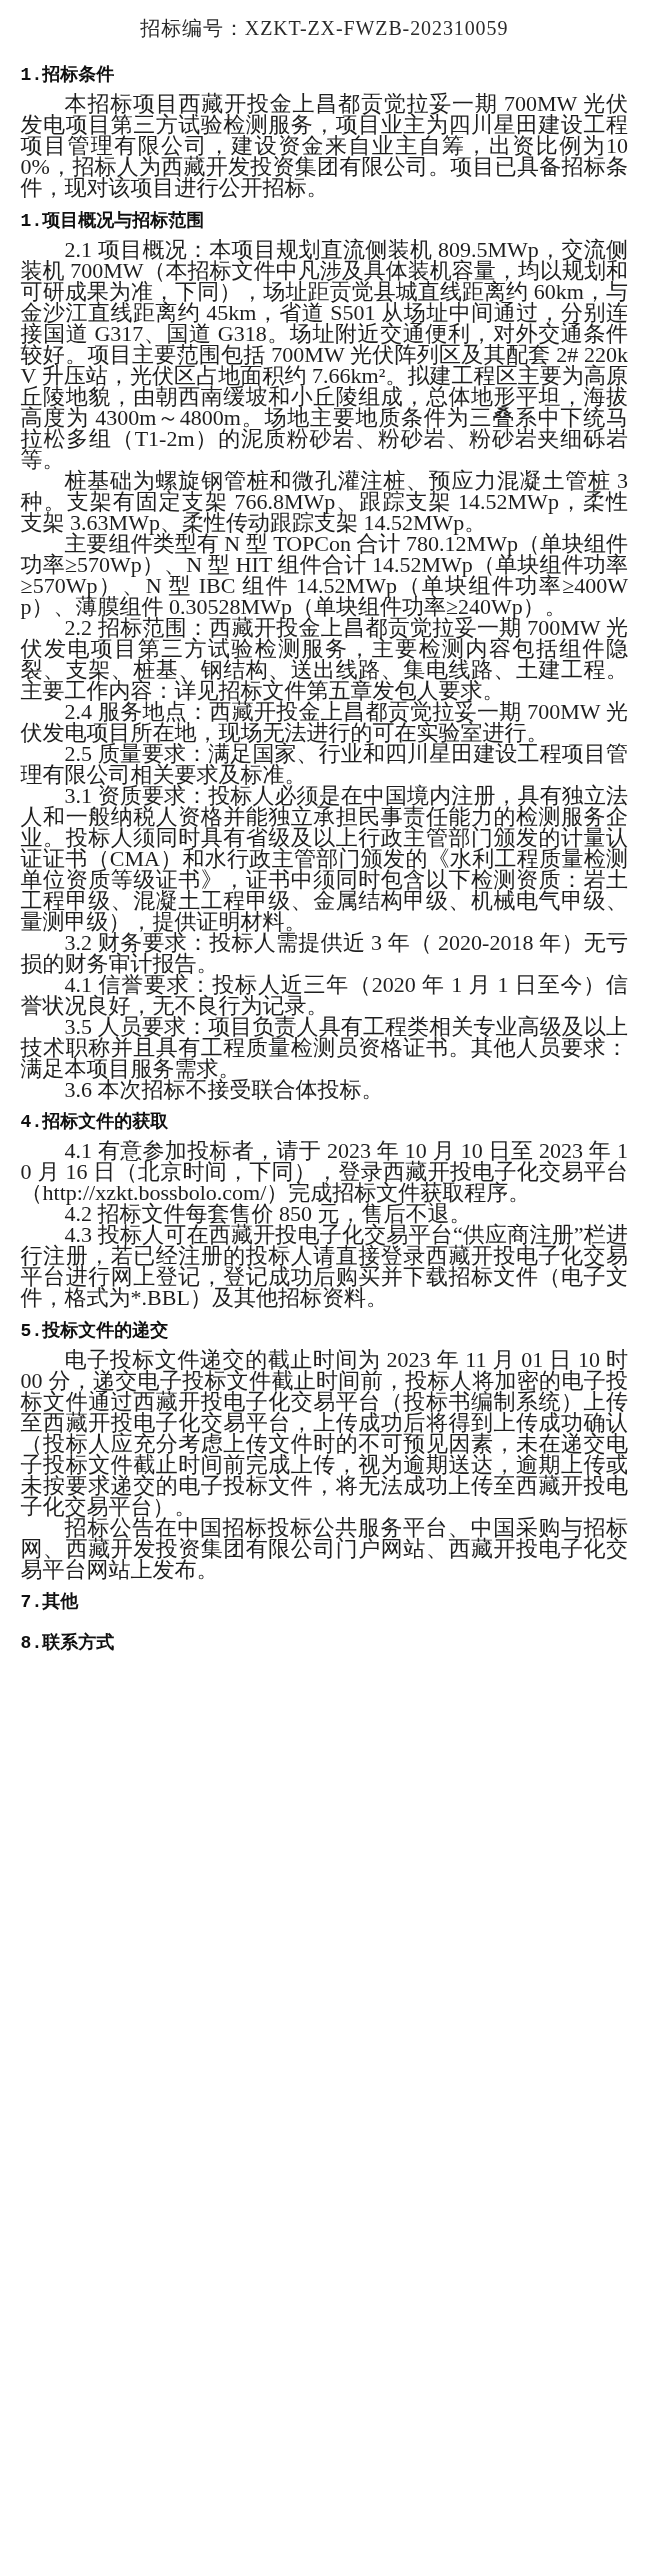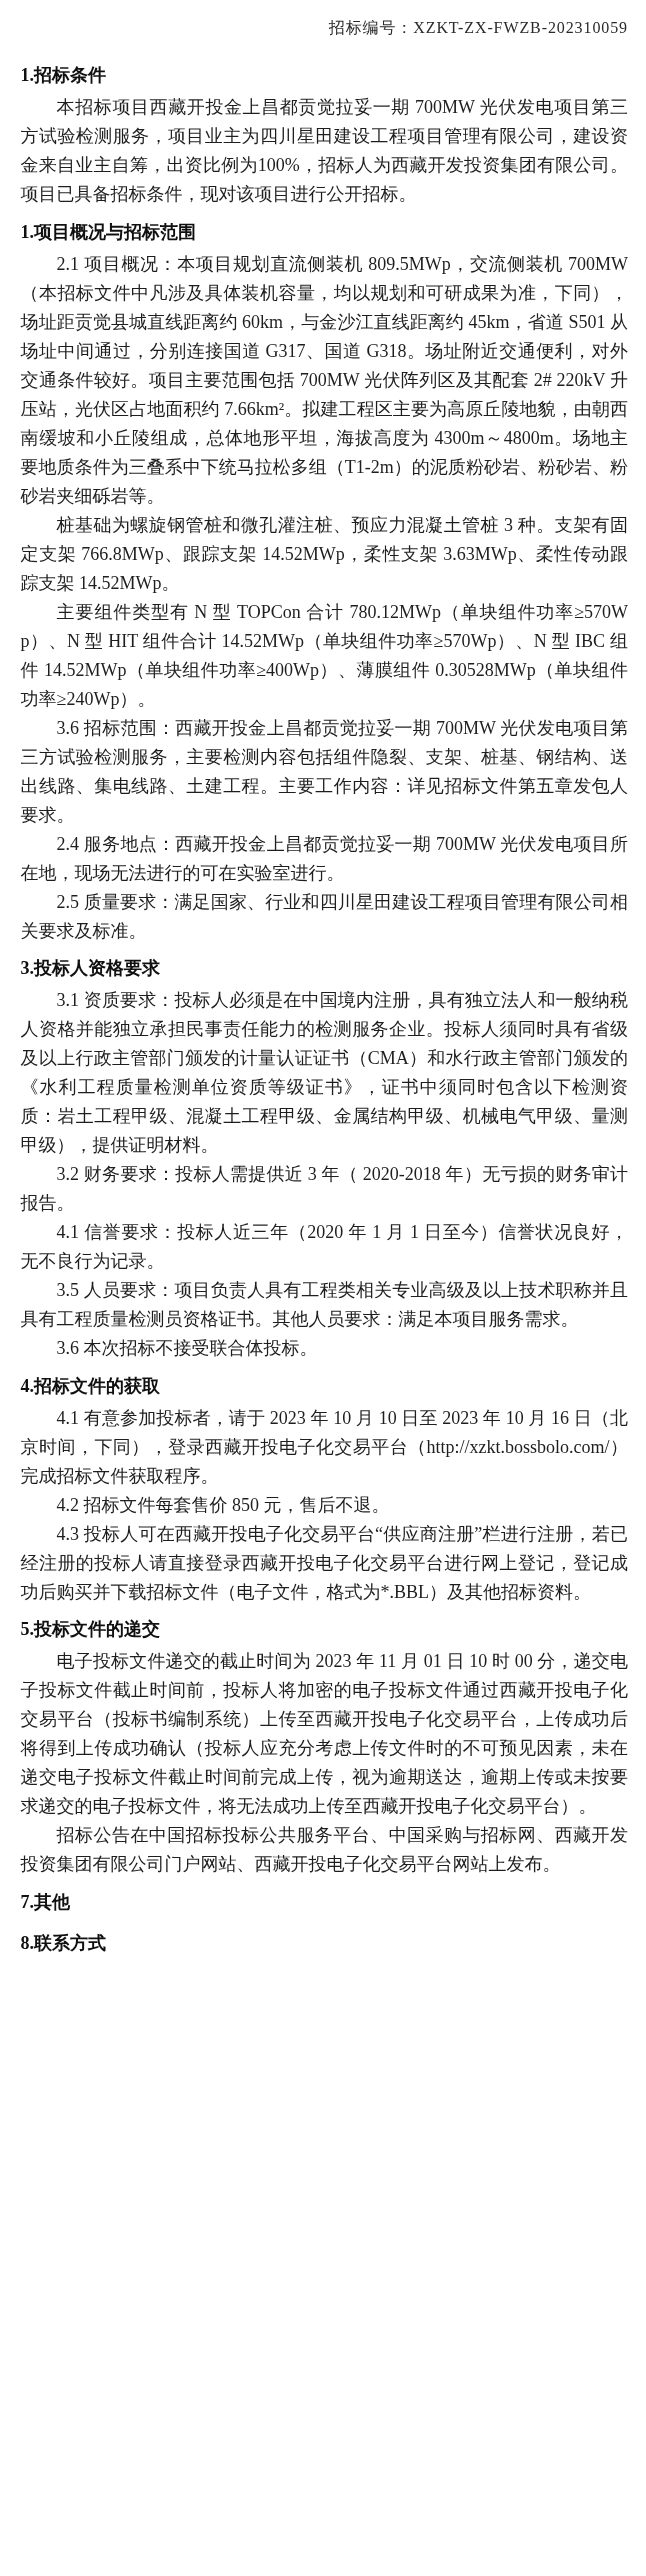--- a/index.html
+++ b/index.html
@@ -8,38 +8,38 @@
     width:647px;
     height:2576px;
     box-sizing:border-box;
     padding:9.4px 19px 0 20.6px;
     background:#ffffff;
     font-family:"Liberation Serif","DejaVu Serif",serif;
     color:#1e1e1e;
     overflow:hidden;
   }
   .doc-header {
-    text-align:right;
-    font-size:16px;
+    text-align:center;
+    font-size:20px;
     line-height:30px;
     margin:3.7px 0 15px 0;
     color:#2a2a2a;
     letter-spacing:0.9px;
   }
   h2.sec {
-    font-family:Liberation Serif, serif;
+    font-family:Liberation Mono, monospace;
     font-size:18px;
     font-weight:bold;
     color:#101010;
     margin:5.6px 0 0 0;
     line-height:35px;
   }
   p.para {
-    font-size:18px;
-    line-height:29px;
+    font-size:22px;
+    line-height:21px;
     margin:0;
     text-align:justify;
     text-indent:2em;
     word-break:break-all;
   }
 </style>
 </head>
 <body>
 
 <div class="page">
@@ -49,27 +49,26 @@
   <section>
     <h2 class="sec">1.招标条件</h2>
     <p class="para">本招标项目西藏开投金上昌都贡觉拉妥一期 700MW 光伏发电项目第三方试验检测服务，项目业主为四川星田建设工程项目管理有限公司，建设资金来自业主自筹，出资比例为100%，招标人为西藏开发投资集团有限公司。项目已具备招标条件，现对该项目进行公开招标。</p>
   </section>
 
   <section>
     <h2 class="sec">1.项目概况与招标范围</h2>
     <p class="para">2.1 项目概况：本项目规划直流侧装机 809.5MWp，交流侧装机 700MW（本招标文件中凡涉及具体装机容量，均以规划和可研成果为准，下同），场址距贡觉县城直线距离约 60km，与金沙江直线距离约 45km，省道 S501 从场址中间通过，分别连接国道 G317、国道 G318。场址附近交通便利，对外交通条件较好。项目主要范围包括 700MW 光伏阵列区及其配套 2# 220kV 升压站，光伏区占地面积约 7.66km²。拟建工程区主要为高原丘陵地貌，由朝西南缓坡和小丘陵组成，总体地形平坦，海拔高度为 4300m～4800m。场地主要地质条件为三叠系中下统马拉松多组（T1-2m）的泥质粉砂岩、粉砂岩、粉砂岩夹细砾岩等。</p>
     <p class="para">桩基础为螺旋钢管桩和微孔灌注桩、预应力混凝土管桩 3 种。支架有固定支架 766.8MWp、跟踪支架 14.52MWp，柔性支架 3.63MWp、柔性传动跟踪支架 14.52MWp。</p>
     <p class="para">主要组件类型有 N 型 TOPCon 合计 780.12MWp（单块组件功率≥570Wp）、N 型 HIT 组件合计 14.52MWp（单块组件功率≥570Wp）、N 型 IBC 组件 14.52MWp（单块组件功率≥400Wp）、薄膜组件 0.30528MWp（单块组件功率≥240Wp）。</p>
-    <p class="para">3.6 招标范围：西藏开投金上昌都贡觉拉妥一期 700MW 光伏发电项目第三方试验检测服务，主要检测内容包括组件隐裂、支架、桩基、钢结构、送出线路、集电线路、土建工程。主要工作内容：详见招标文件第五章发包人要求。</p>
+    <p class="para">2.2 招标范围：西藏开投金上昌都贡觉拉妥一期 700MW 光伏发电项目第三方试验检测服务，主要检测内容包括组件隐裂、支架、桩基、钢结构、送出线路、集电线路、土建工程。主要工作内容：详见招标文件第五章发包人要求。</p>
     <p class="para">2.4 服务地点：西藏开投金上昌都贡觉拉妥一期 700MW 光伏发电项目所在地，现场无法进行的可在实验室进行。</p>
     <p class="para">2.5 质量要求：满足国家、行业和四川星田建设工程项目管理有限公司相关要求及标准。</p>
   </section>
 
   <section>
-    <h2 class="sec">3.投标人资格要求</h2>
     <p class="para">3.1 资质要求：投标人必须是在中国境内注册，具有独立法人和一般纳税人资格并能独立承担民事责任能力的检测服务企业。投标人须同时具有省级及以上行政主管部门颁发的计量认证证书（CMA）和水行政主管部门颁发的《水利工程质量检测单位资质等级证书》，证书中须同时包含以下检测资质：岩土工程甲级、混凝土工程甲级、金属结构甲级、机械电气甲级、量测甲级），提供证明材料。</p>
     <p class="para">3.2 财务要求：投标人需提供近 3 年（ 2020-2018 年）无亏损的财务审计报告。</p>
     <p class="para">4.1 信誉要求：投标人近三年（2020 年 1 月 1 日至今）信誉状况良好，无不良行为记录。</p>
     <p class="para">3.5 人员要求：项目负责人具有工程类相关专业高级及以上技术职称并且具有工程质量检测员资格证书。其他人员要求：满足本项目服务需求。</p>
     <p class="para">3.6 本次招标不接受联合体投标。</p>
   </section>
 
   <section>
     <h2 class="sec">4.招标文件的获取</h2>
     <p class="para">4.1 有意参加投标者，请于 2023 年 10 月 10 日至 2023 年 10 月 16 日（北京时间，下同），登录西藏开投电子化交易平台（http://xzkt.bossbolo.com/）完成招标文件获取程序。</p>

